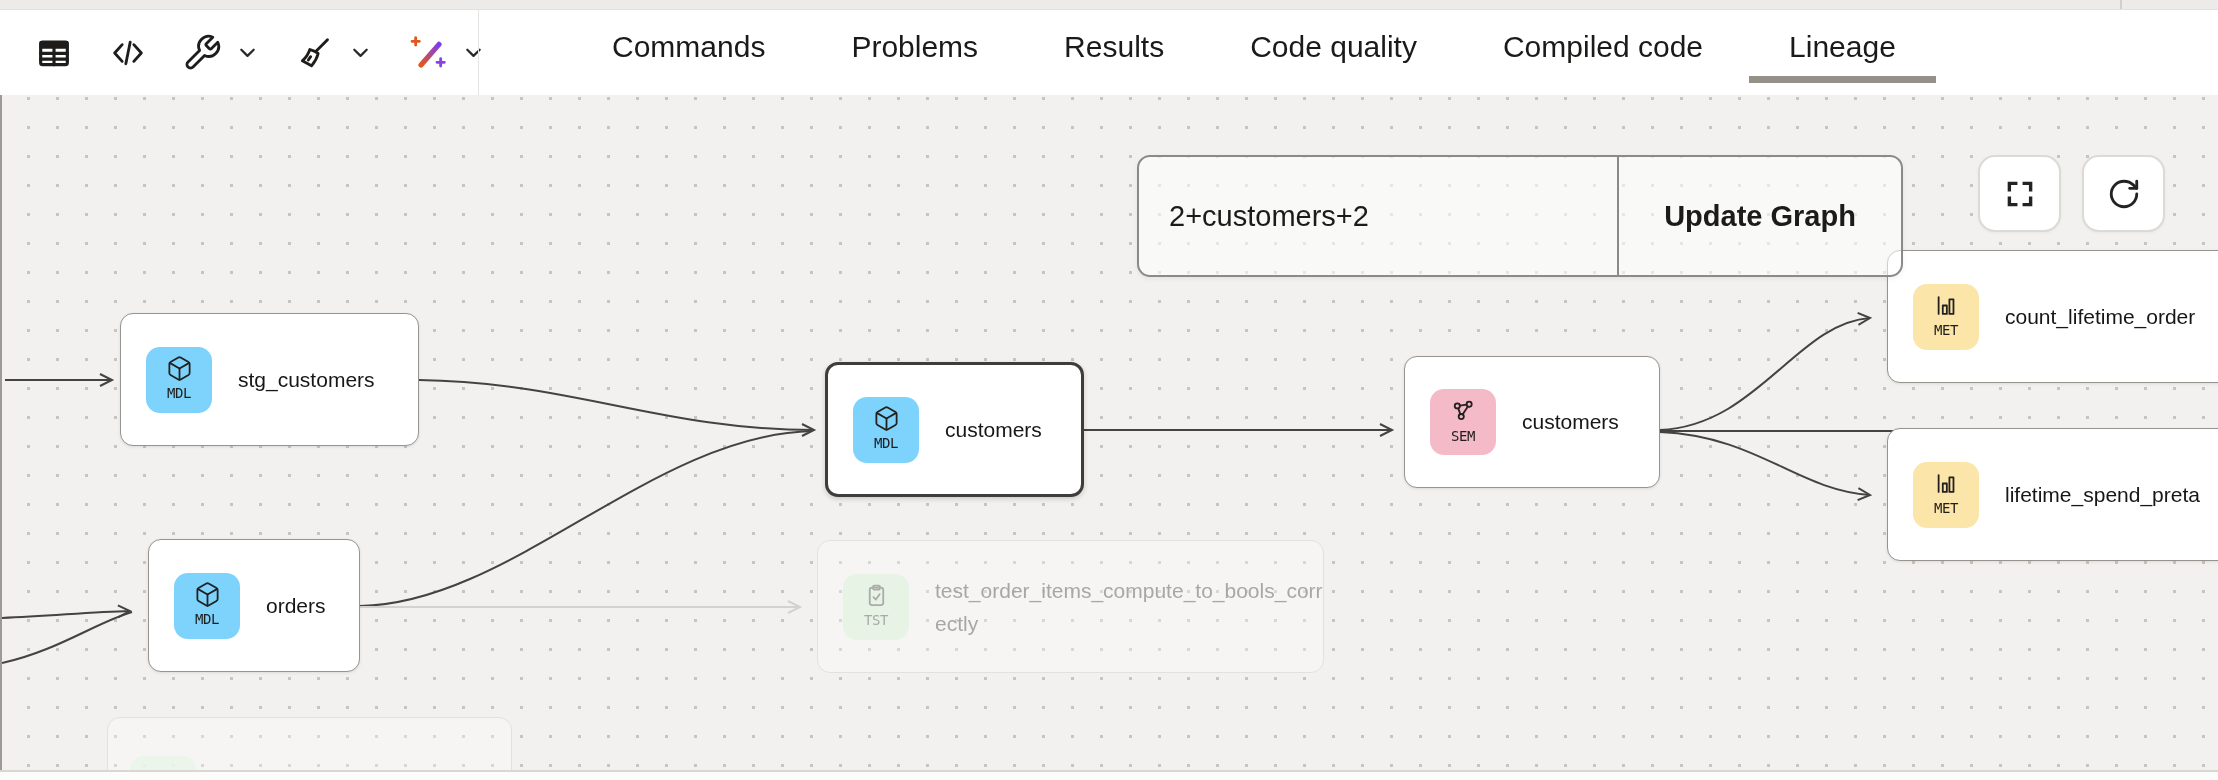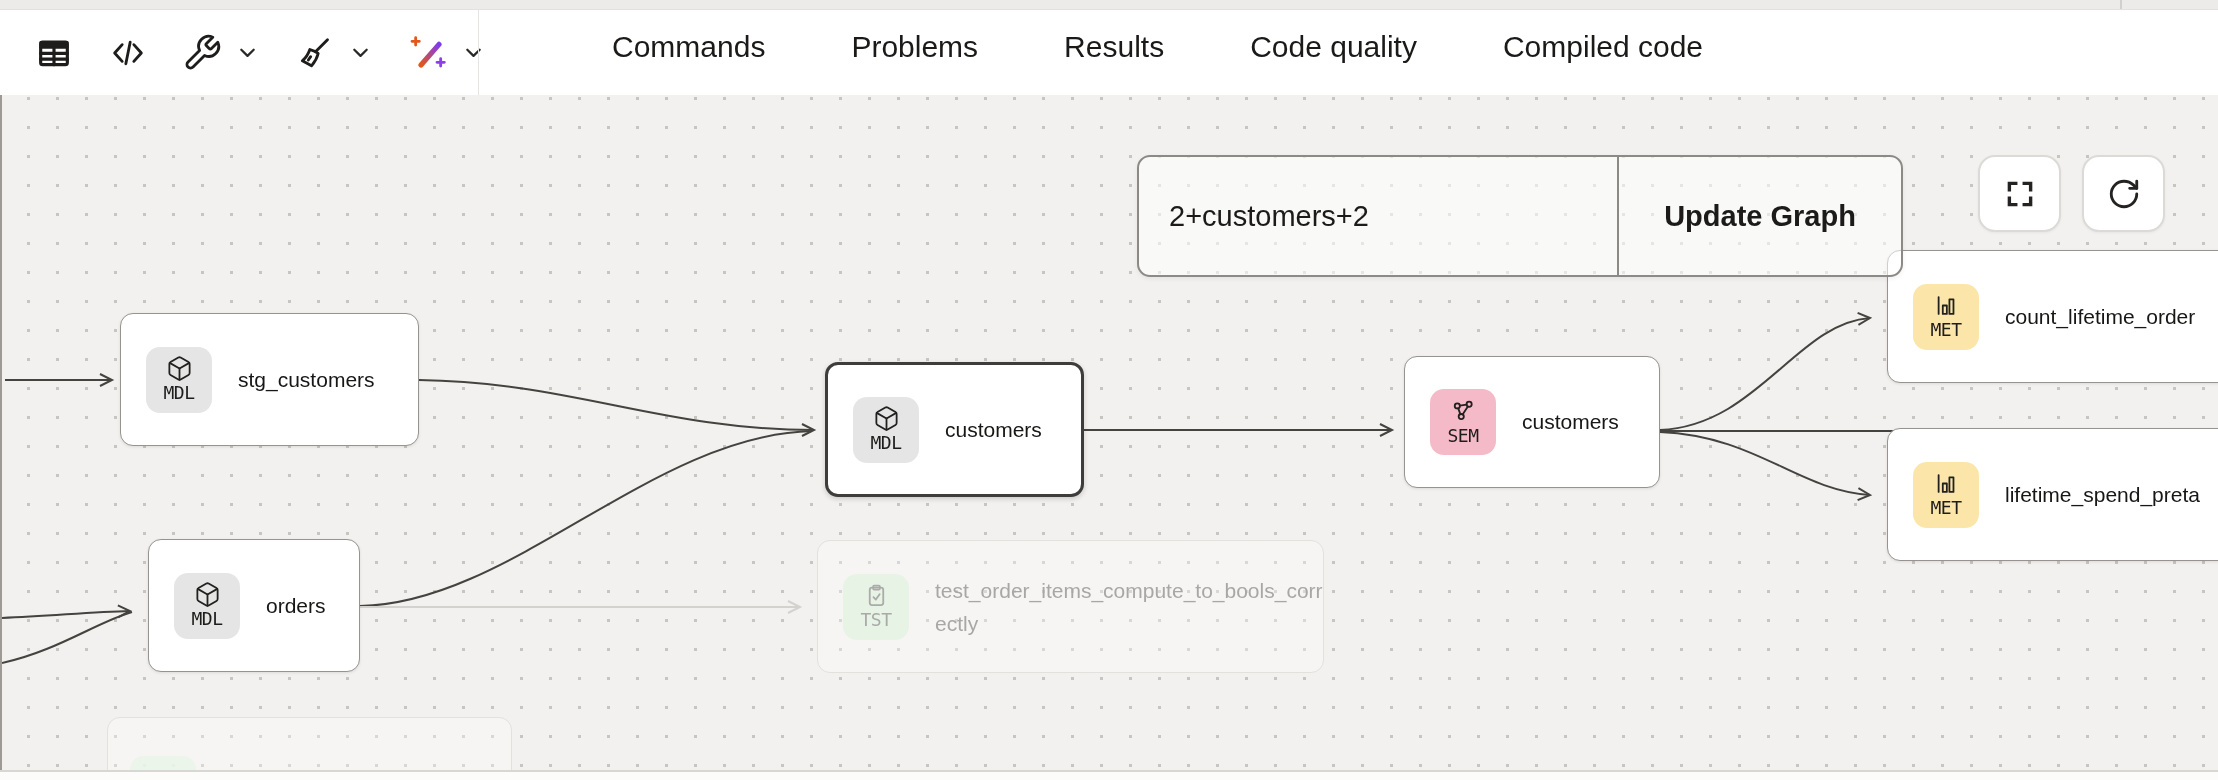--- a/index.html
+++ b/index.html
@@ -34,22 +34,22 @@
   
   .node{
     position:absolute;background:#ffffff;border:1.5px solid #97938e;border-radius:13px;
     box-shadow:0 1px 3px rgba(40,40,40,.10);
     display:flex;align-items:center;gap:26px;padding-left:25px;box-sizing:border-box;cursor:pointer;
   }
   .node.selected{border:3px solid #3e3d3b;box-shadow:0 2px 5px rgba(30,30,30,.18);}
   .node.faded{background:rgba(255,255,255,0.32);border-color:#e3e1de;box-shadow:none;}
   .badge{width:66px;height:66px;border-radius:14px;display:flex;flex-direction:column;align-items:center;justify-content:center;flex:0 0 auto;}
   .badge svg{width:27px;height:27px;stroke:#22211f;fill:none;stroke-width:1.6;stroke-linecap:round;stroke-linejoin:round;}
-  .badge .t{font-family:"DejaVu Sans Mono",monospace;font-size:18px;color:#1d1d1c;letter-spacing:-0.5px;line-height:22px;}
-  .badge-mdl{background:#e5e5e5;}
+  .badge .t{font-family:"DejaVu Sans Mono",monospace;font-size:14px;color:#1d1d1c;letter-spacing:-0.5px;line-height:22px;}
+  .badge-mdl{background:#7dd3fc;}
   .badge-sem{background:#f5bac7;}
   .badge-met{background:#fce5a8;}
   .badge-tst{background:#e7f3e5;align-items:center;}
   .node .label{font-size:21px;color:#171716;white-space:nowrap;}
   .node.faded .label{color:#a8a7a5;white-space:normal;width:415px;line-height:33px;word-break:break-all;}
   .node.faded .badge svg{stroke:#abaca9;}
   .node.faded .badge .t{color:#a9aaa7;}
   
   .node-partial{position:absolute;left:105px;top:622px;width:405px;height:150px;background:rgba(255,255,255,0.32);
     border:1.5px solid #e3e1de;border-radius:13px;box-sizing:border-box;}
@@ -141,20 +141,21 @@
     </button>
   </div>
   <div class="toolbar-divider"></div>
 
   <div class="tabs">
     <div class="tab">Commands</div>
     <div class="tab">Problems</div>
     <div class="tab">Results</div>
     <div class="tab">Code quality</div>
     <div class="tab">Compiled code</div>
+    <div class="tab active">Lineage</div>
   </div>
 </div>
 
 <div class="canvas">
 
   <svg class="edges" viewBox="0 0 2218 675">
     <defs>
       <marker id="arr" markerUnits="userSpaceOnUse" markerWidth="20" markerHeight="18" refX="15" refY="8" orient="auto">
         <path d="M3,2 L15,8 L3,14" fill="none" stroke="#45433f" stroke-width="2"></path>
       </marker>

